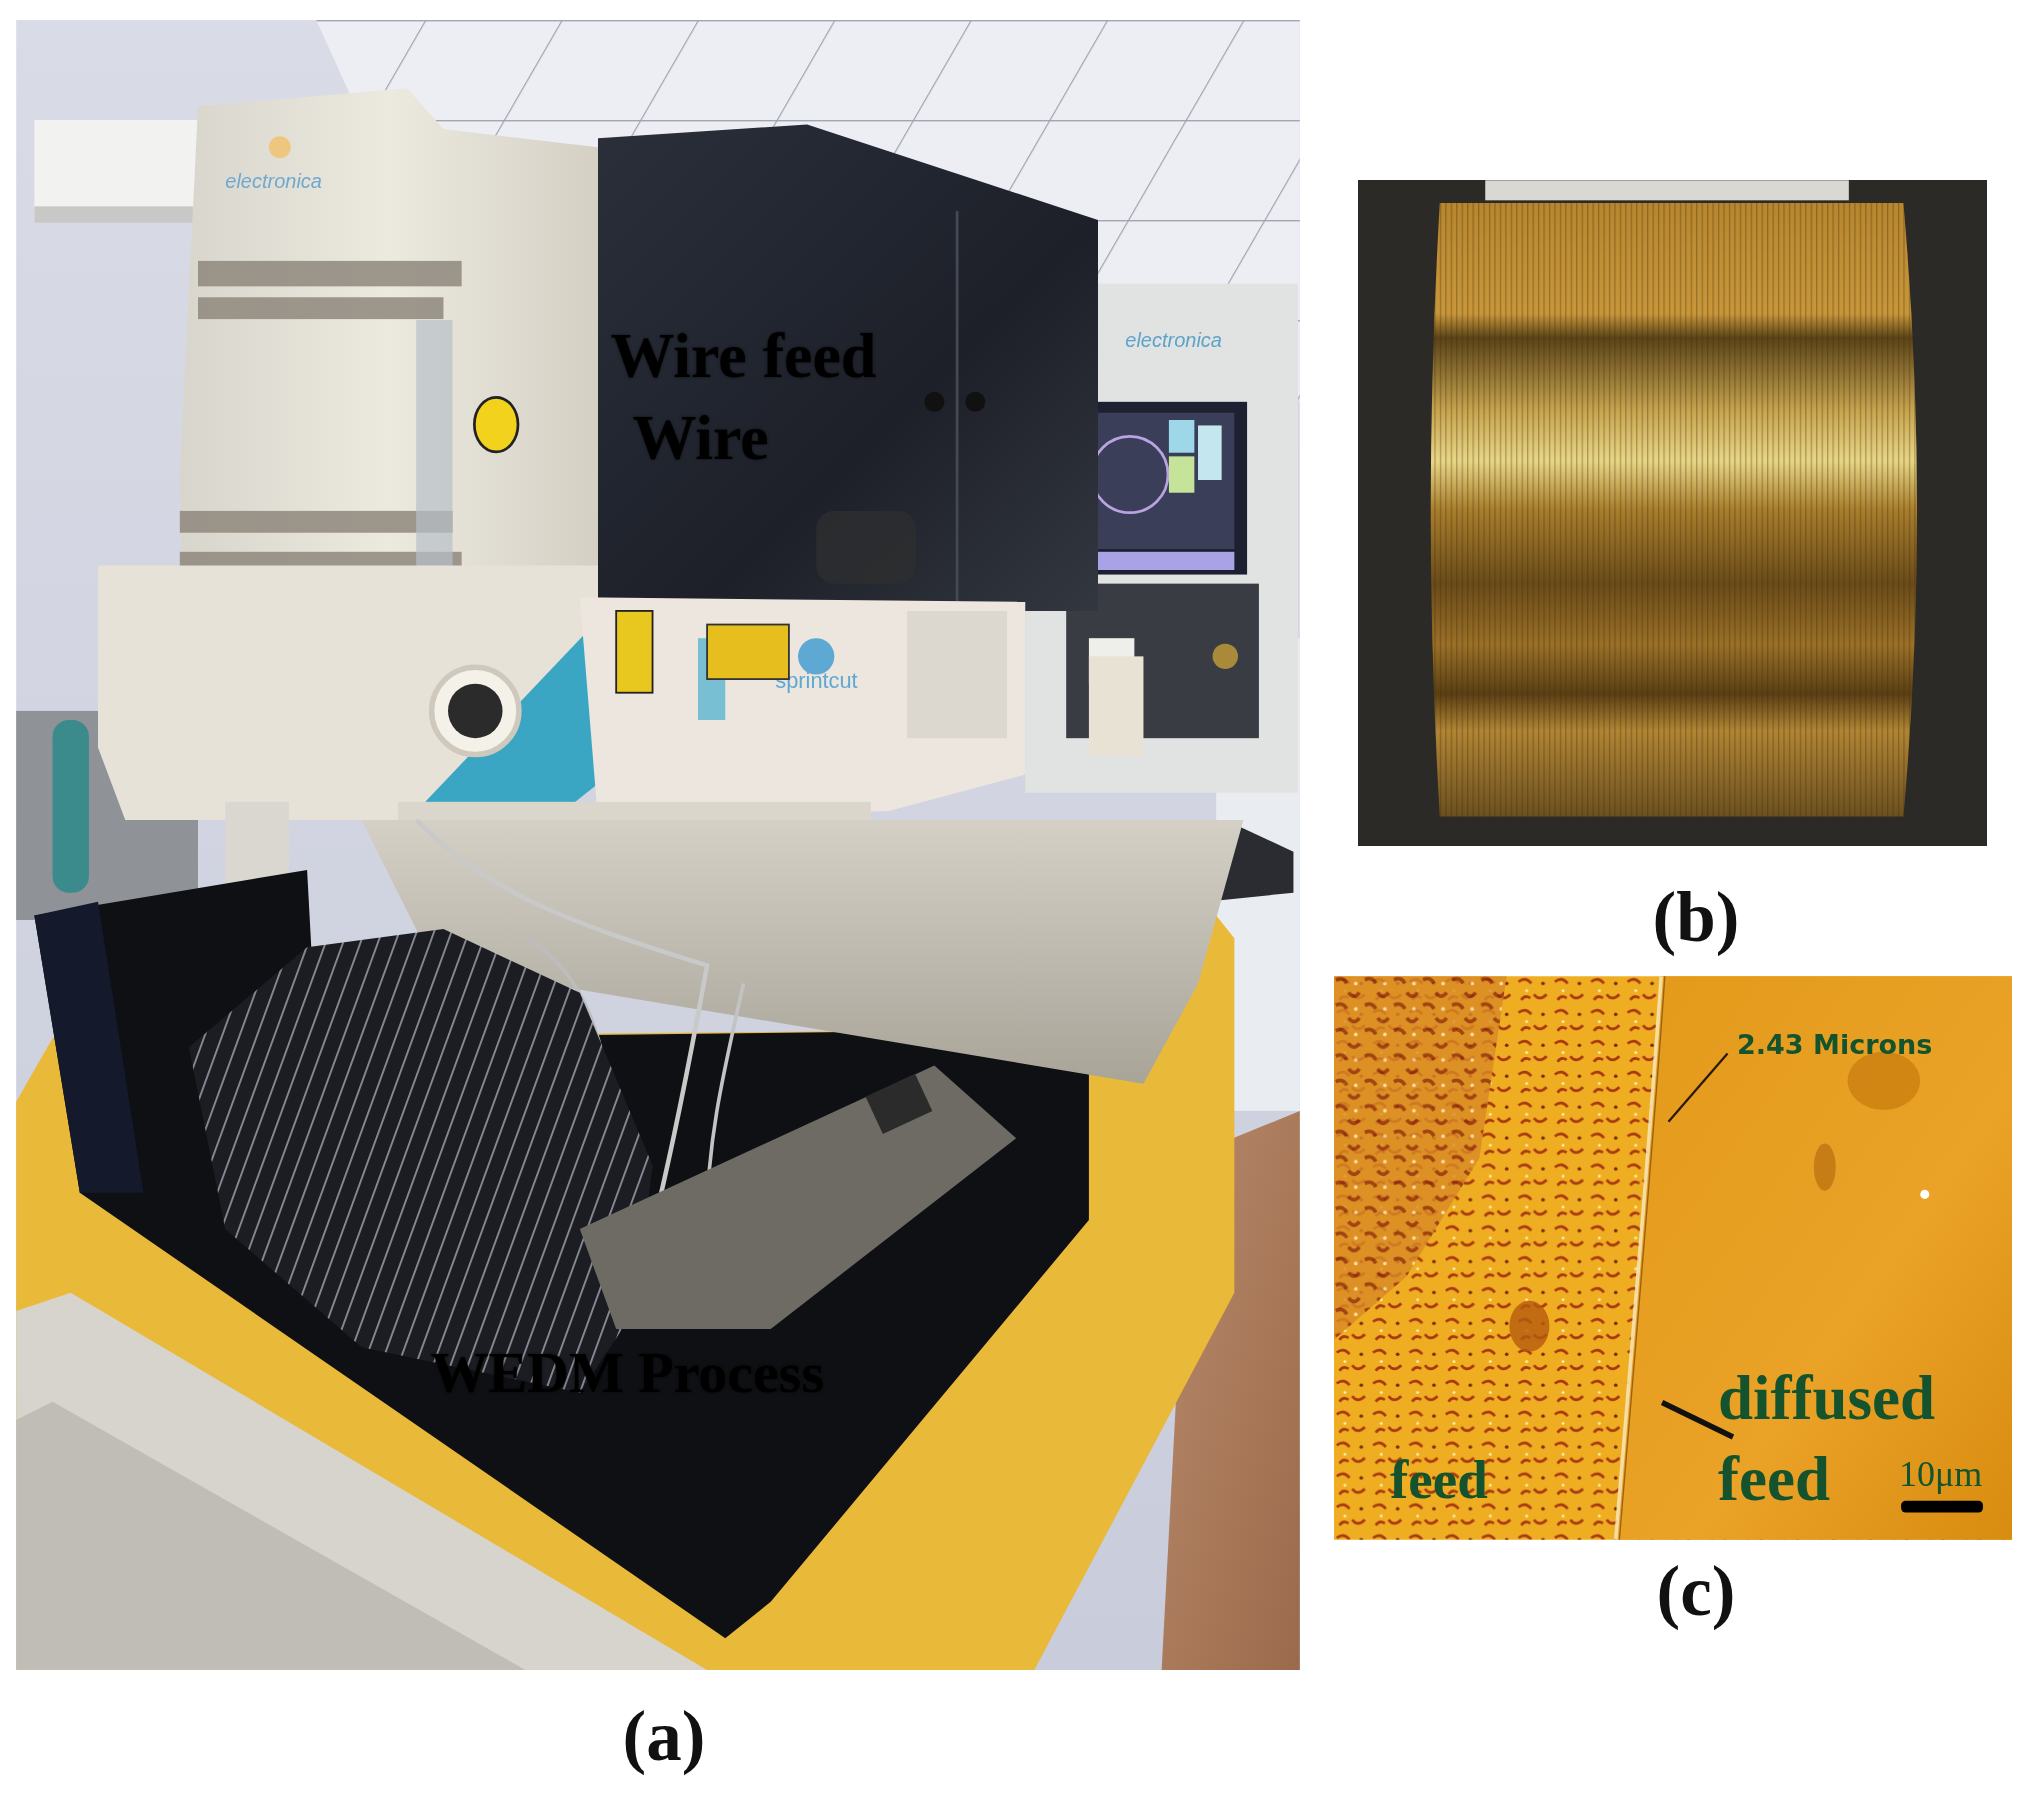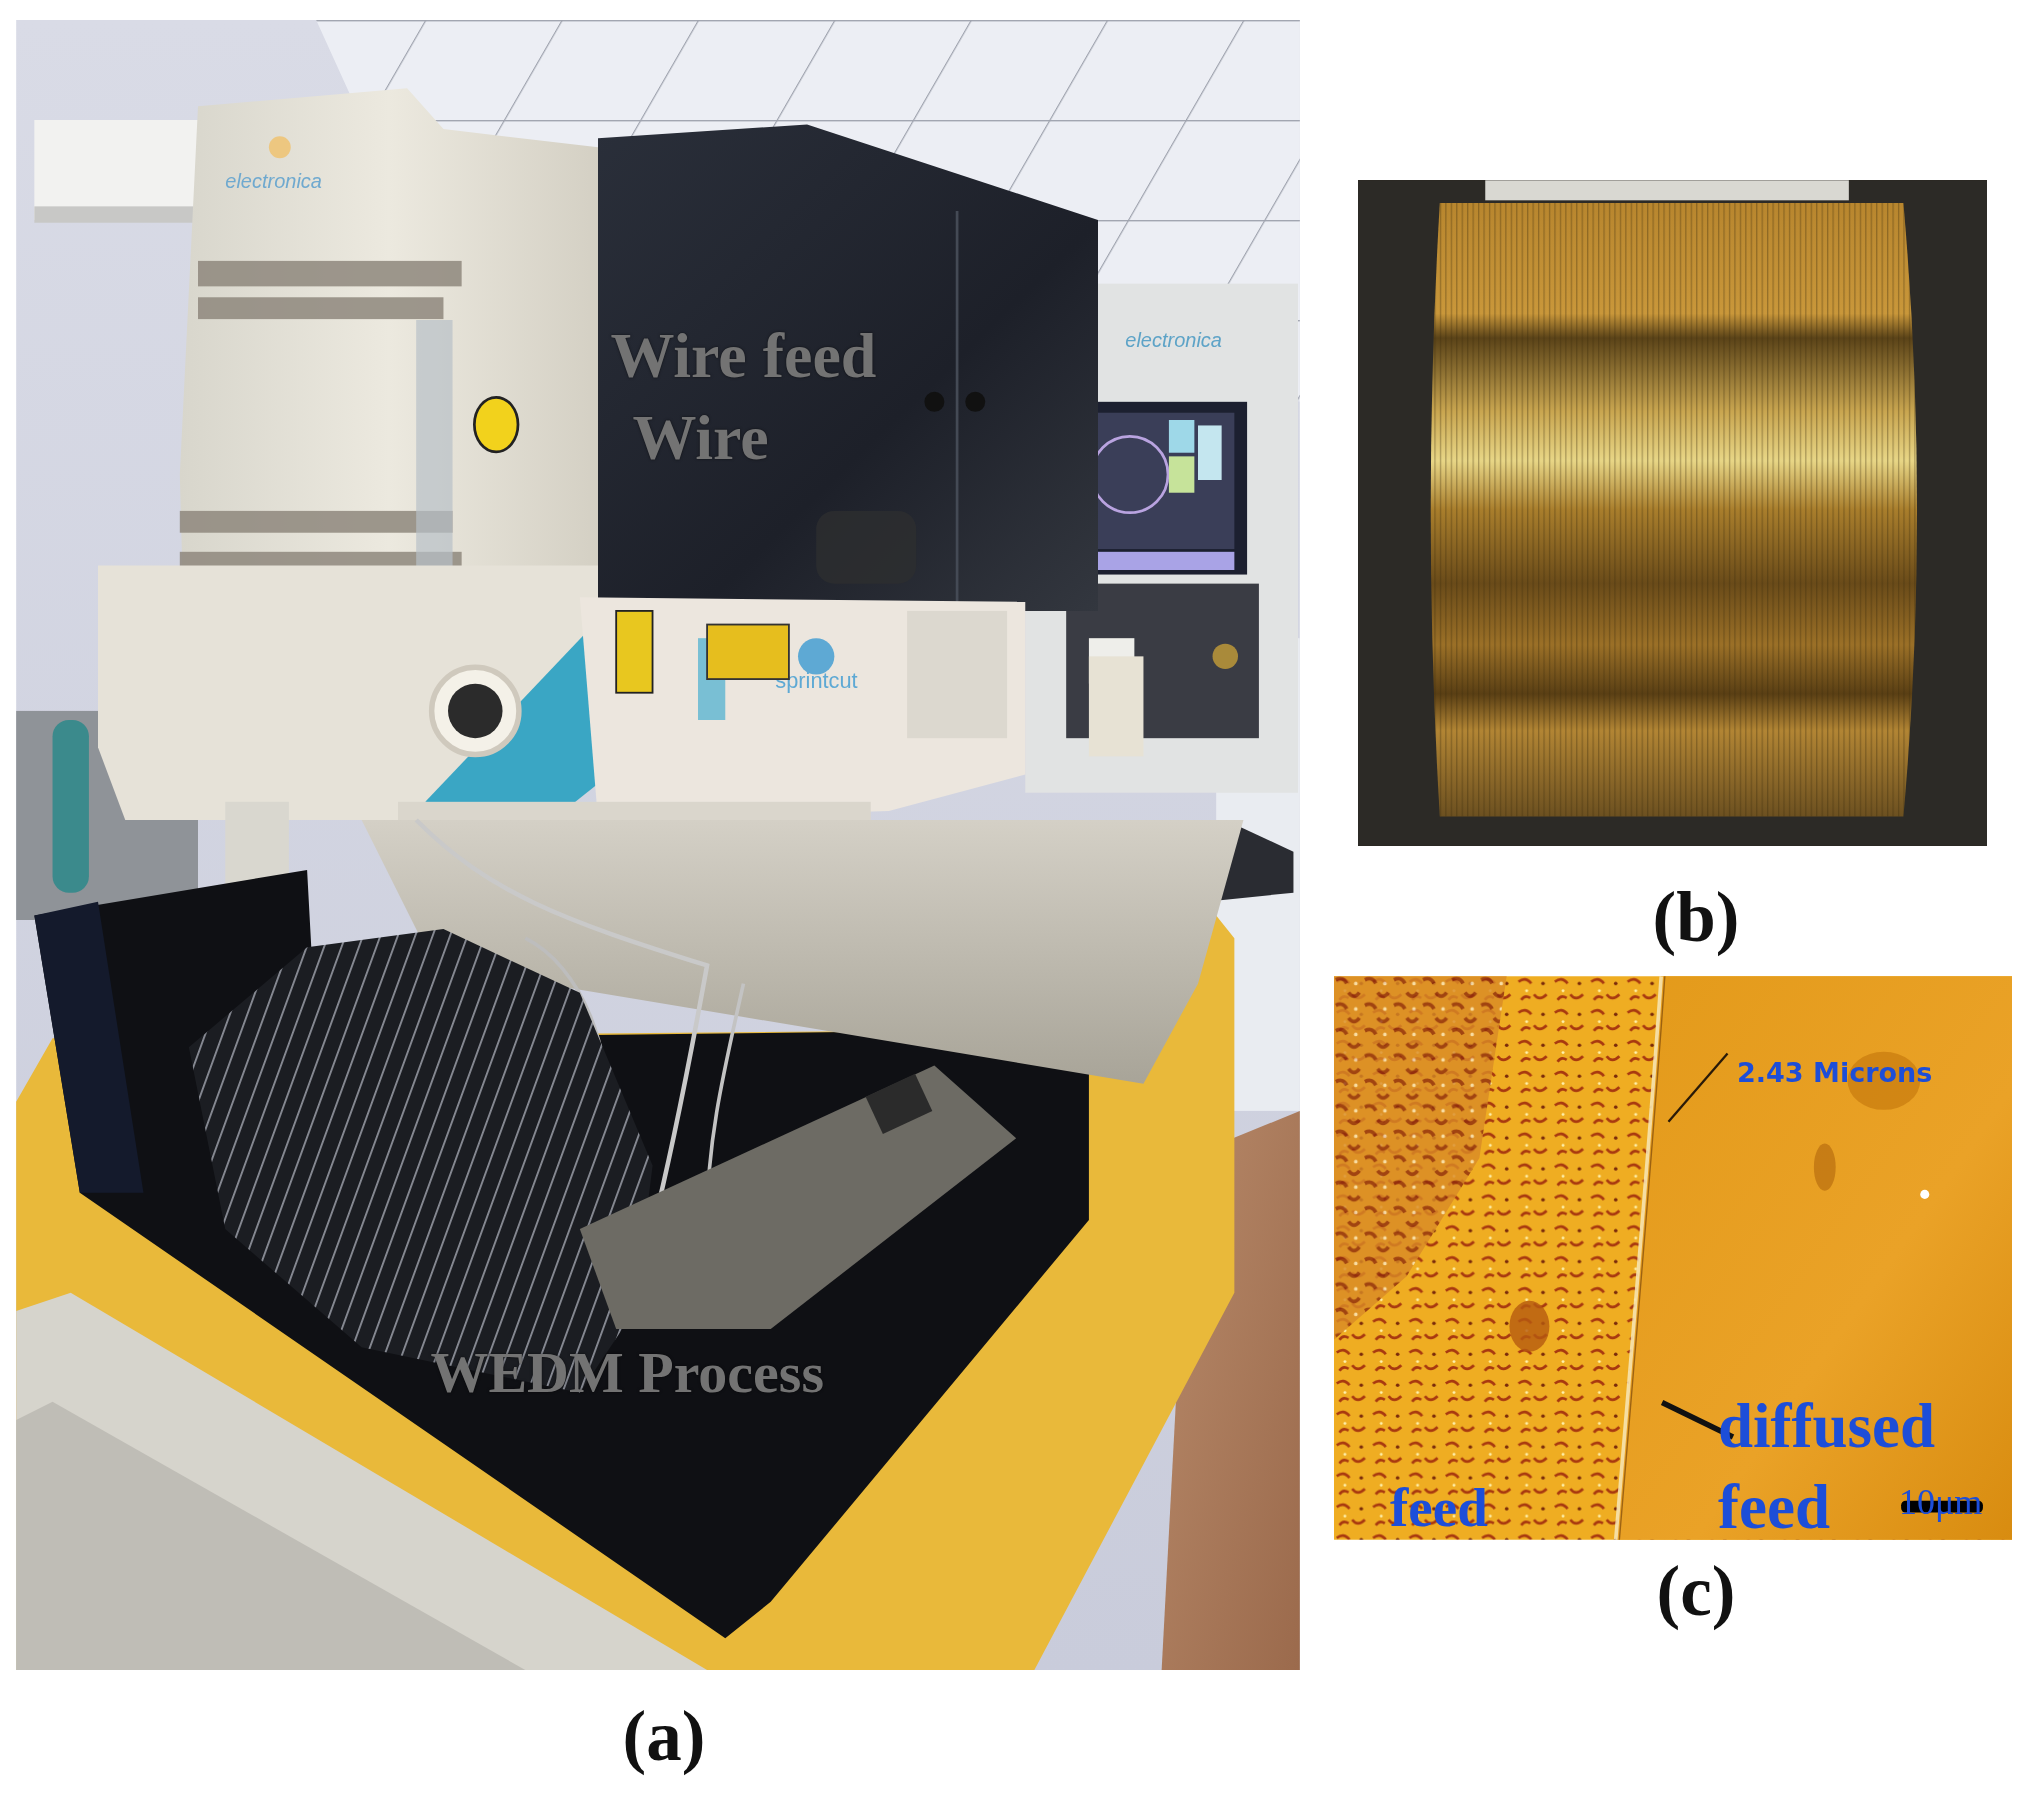--- a/index.html
+++ b/index.html
@@ -1,20 +1,20 @@
 <!DOCTYPE html>
 <html style="font-size:14.5px"><head>
 <meta charset="utf-8">
 <style>
   html, body { margin:0; padding:0; background:#ffffff; }
   body { width:2035px; height:1799px; position:relative; overflow:hidden; font-family:"Liberation Serif", serif; }
   .panel { position:absolute; overflow:hidden; }
   .panel-label { position:absolute; font-family:"Liberation Serif", serif; font-weight:bold; color:#111; text-align:center; }
-  .overlay-white { position:absolute; font-family:"Liberation Serif", serif; font-weight:bold; color:#737373; text-shadow:0 0 2.7px rgba(0,0,0,0.6); white-space:nowrap; line-height:1; }
-  .overlay-dark { position:absolute; font-weight:bold; color:#1d4ed8; white-space:nowrap; line-height:1;margin-top:28px; }
+  .overlay-white { position:absolute; font-family:"Liberation Serif", serif; font-weight:bold; color:#000000; text-shadow:0 0 2.7px rgba(0,0,0,0.6); white-space:nowrap; line-height:1; }
+  .overlay-dark { position:absolute; font-weight:bold; color:#14532d; white-space:nowrap; line-height:1; }
   svg { display:block; }
 </style>
 </head>
 <body>
 
 <div class="panel" style="left:16.4px; top:20px; width:1284px; height:1650px;">
   <svg width="1284" height="1650" viewBox="0 0 1412 1815">
     <defs>
       <linearGradient id="wall" x1="0" y1="0" x2="0" y2="1">
         <stop offset="0" stop-color="#d9dbe6"></stop>

